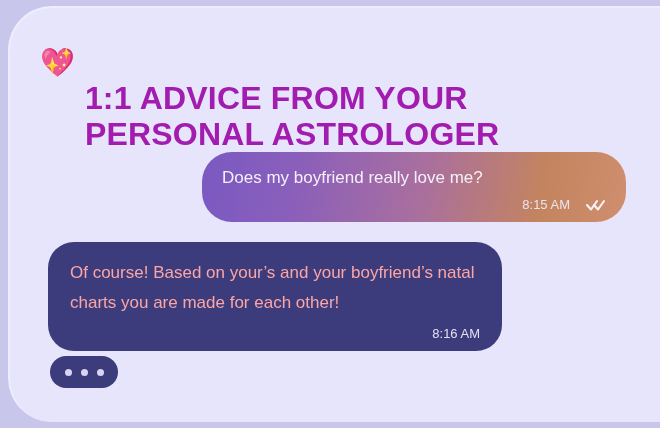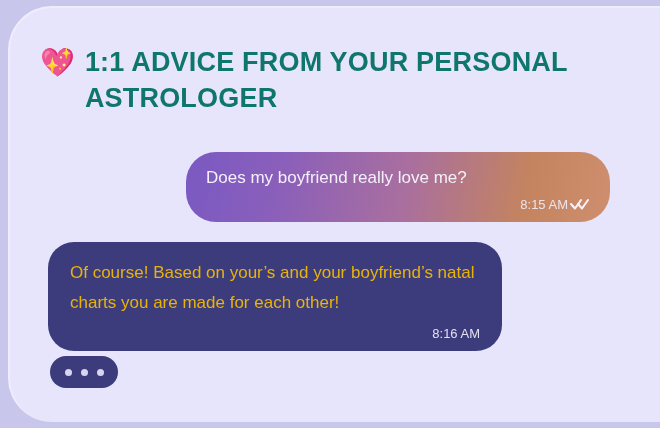--- a/index.html
+++ b/index.html
@@ -59,76 +59,77 @@
     align-items: flex-start;
     gap: 10px;
   }
   #heart-icon {
     font-size: 28px;
     line-height: 34px;
     flex: 0 0 auto;
     margin-top: 2px;
   }
   #title {
-    color: #0f766e;
-    font-size: 27px;
+    color: #a21caf;
+    font-size: 32px;
     font-weight: bold;
     line-height: 36px;
     letter-spacing: 0.2px;
     max-width: 500px;
+    margin-top: 36px;
   }
 
   
   #thread {
     position: absolute;
     left: 0;
     right: 0;
     top: 130px;
     bottom: 0;
   }
 
   .bubble {
     position: absolute;
     box-sizing: border-box;
     color: #ffffff;
     padding: 14px 20px 10px 20px;
   }
 
   #bubble-outgoing {
-    left: 176px;
+    left: 192px;
     top: 14px;
     width: 424px;
     border-radius: 30px;
     background: linear-gradient(100deg, #7a59c2 0%, #8a5fbb 22%, #a96f9e 52%, #c4845f 80%, #cf8e6e 100%);
   }
   #bubble-outgoing .msg-text {
     font-size: 17px;
     line-height: 23px;
     color: #f4f0fb;
   }
   #bubble-outgoing .meta {
     display: flex;
-    align-items: flex-start;
+    align-items: flex-end;
     justify-content: flex-end;
-    gap: 2px;
+    gap: 16px;
     margin-top: 8px;
   }
 
   #bubble-incoming {
     left: 38px;
     top: 104px;
     width: 454px;
     border-radius: 26px;
     background: #3c3c7c;
     padding: 16px 22px 10px 22px;
   }
   #bubble-incoming .msg-text {
     font-size: 17px;
     line-height: 30px;
-    color: #eab308;
+    color: #fca5a5;
   }
   #bubble-incoming .meta {
     display: flex;
     align-items: center;
     justify-content: flex-end;
     margin-top: 8px;
   }
 
   .timestamp {
     font-size: 13px;

